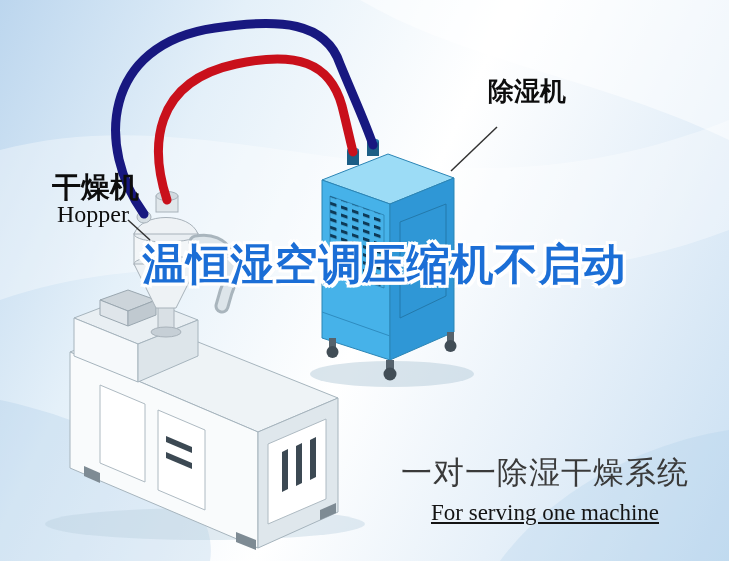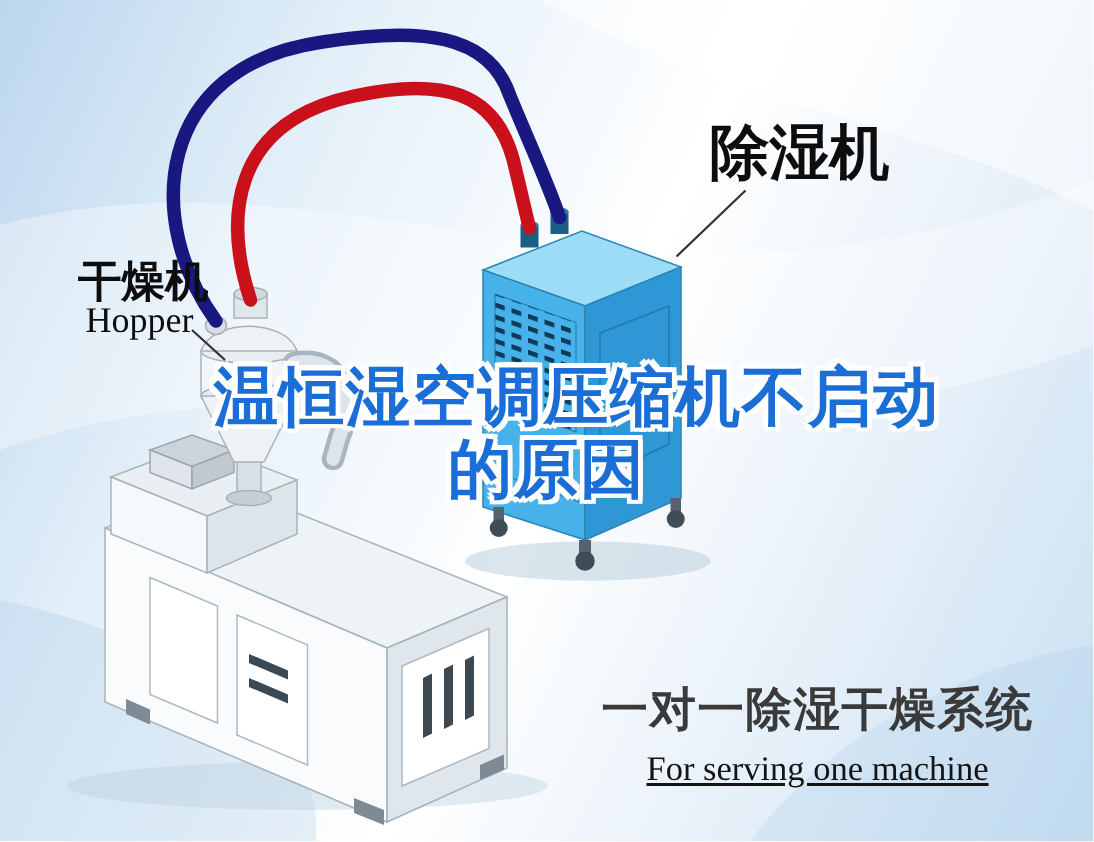--- a/index.html
+++ b/index.html
@@ -6,32 +6,32 @@
   #stage{
     position:relative;width:729px;height:561px;overflow:hidden;
     background:linear-gradient(115deg,#bcd6ee 0%,#e4f0f9 25%,#ffffff 52%,#e6f0f9 75%,#c9dff2 100%);
     font-family:"Liberation Sans",sans-serif;
   }
   #scene-svg{position:absolute;left:0;top:0;}
   .label{position:absolute;color:#0d0d0d;white-space:nowrap;}
   .serif{font-family:"Liberation Serif",serif;}
   .hopper-zh{left:52px;top:168px;font-size:29px;font-weight:bold;}
   .hopper-en{left:57px;top:201px;font-size:24px;}
-  .dh-zh{left:473px;top:74px;font-size:40px;font-weight:bold;}
+  .dh-zh{left:488px;top:74px;font-size:26px;font-weight:bold;}
   .dh-en{left:455px;top:109px;font-size:25px;}
   .headline{
     position:absolute;left:0;width:729px;text-align:center;
     font-weight:bold;color:#1b6ed6;letter-spacing:1px;white-space:nowrap;
     text-shadow:-3px -3px 0 #fff,0 -3px 0 #fff,3px -3px 0 #fff,-3px 0 0 #fff,
                  3px 0 0 #fff,-3px 3px 0 #fff,0 3px 0 #fff,3px 3px 0 #fff;
   }
   .headline.l1{top:236px;font-size:43px;padding-left:20px;}
   .headline.l2{top:284px;font-size:43px;}
   .caption{position:absolute;right:34px;top:452px;width:300px;text-align:center;}
-  .caption-zh{font-size:31px;font-weight:bold;color:#3a3a3a;letter-spacing:1px;white-space:nowrap;}
+  .caption-zh{font-size:31px;font-weight:normal;color:#3a3a3a;letter-spacing:1px;white-space:nowrap;}
   .caption-en{font-size:23px;color:#141414;margin-top:6px;white-space:nowrap;text-decoration:underline;}
 </style>
 </head>
 <body>
 
 <div id="stage">
 
   <svg id="scene-svg" width="729" height="561" viewBox="0 0 729 561">
     <defs>
       <pattern id="vents" width="11" height="8" patternUnits="userSpaceOnUse" patternTransform="skewY(19)">
@@ -116,20 +116,19 @@
       <line x1="497" y1="127" x2="451" y2="171" stroke="#333333" stroke-width="1.5"></line>
     </g>
   </svg>
 
   <div class="label hopper-en serif">Hopper</div>
   <div class="label hopper-zh">干燥机</div>
 
   <div class="label dh-zh">除湿机</div>
 
   <div class="headline l1">温恒湿空调压缩机不启动</div>
-  <div class="headline l2">的原因</div>
 
   <div class="caption">
     <div class="caption-zh">一对一除湿干燥系统</div>
     <div class="caption-en serif">For serving one machine</div>
   </div>
 
 </div>
 
 </body></html>

